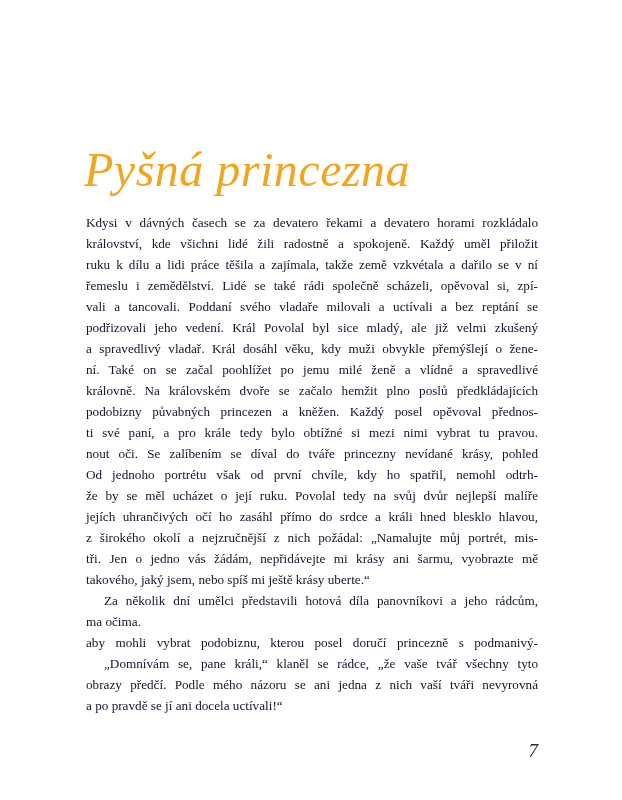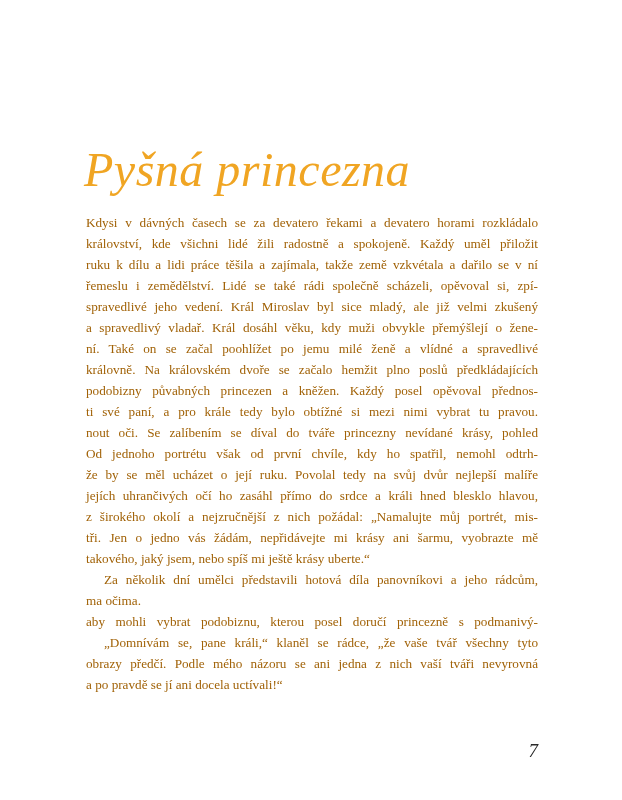--- a/index.html
+++ b/index.html
@@ -35,21 +35,21 @@
     width: 452px;
     color: #1e1e1e;
   }
   .line {
     font-family: "Liberation Serif", serif;
     font-size: 13.2px;
     line-height: 21px;
     height: 21px;
     text-align: justify;
     text-align-last: justify;
-    color: #a16207;
+    color: #0f172a;
   }
   .line.last {
     text-align: right;
     text-align-last: left;
   }
   .line.indent {
     padding-left: 18px;
   }
   .page-number {
     position: absolute;
@@ -67,21 +67,22 @@
 <body>
 
 <div class="page">
   <h1 class="chapter-title" style="color: rgb(240, 165, 35);">Pyšná princezna</h1>
 
   <div class="body-text">
       <div class="line">Kdysi v dávných časech se za devatero řekami a devatero horami rozkládalo</div>
       <div class="line">království, kde všichni lidé žili radostně a spokojeně. Každý uměl přiložit</div>
       <div class="line">ruku k dílu a lidi práce těšila a zajímala, takže země vzkvétala a dařilo se v ní</div>
       <div class="line">řemeslu i zemědělství. Lidé se také rádi společně scházeli, opěvoval si, zpí-</div>
-      <div class="line">spravedlivé jeho vedení. Král Miroslav byl sice mladý, ale již velmi zkušený</div>
+      <div class="line">vali a tancovali. Poddaní svého vladaře milovali a uctívali a bez reptání se</div>
+      <div class="line">podřizovali jeho vedení. Král Povolal byl sice mladý, ale již velmi zkušený</div>
       <div class="line">a spravedlivý vladař. Král dosáhl věku, kdy muži obvykle přemýšlejí o žene-</div>
       <div class="line">ní. Také on se začal poohlížet po jemu milé ženě a vlídné a spravedlivé</div>
       <div class="line">královně. Na královském dvoře se začalo hemžit plno poslů předkládajících</div>
       <div class="line">podobizny půvabných princezen a kněžen. Každý posel opěvoval přednos-</div>
       <div class="line">ti své paní, a pro krále tedy bylo obtížné si mezi nimi vybrat tu pravou.</div>
       <div class="line">nout oči. Se zalíbením se díval do tváře princezny nevídané krásy, pohled</div>
       <div class="line">Od jednoho portrétu však od první chvíle, kdy ho spatřil, nemohl odtrh-</div>
       <div class="line">že by se měl ucházet o její ruku. Povolal tedy na svůj dvůr nejlepší malíře</div>
       <div class="line">jejích uhrančivých očí ho zasáhl přímo do srdce a králi hned blesklo hlavou,</div>
       <div class="line">z širokého okolí a nejzručnější z nich požádal: „Namalujte můj portrét, mis-</div>

